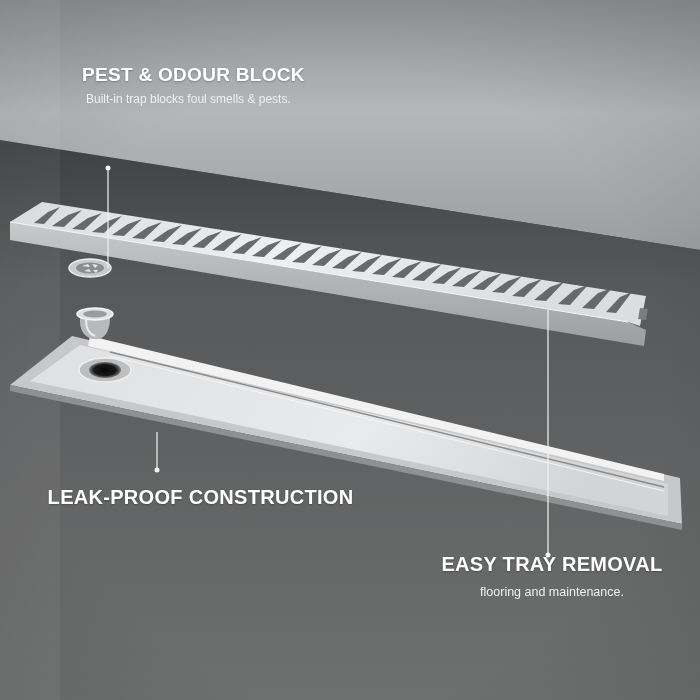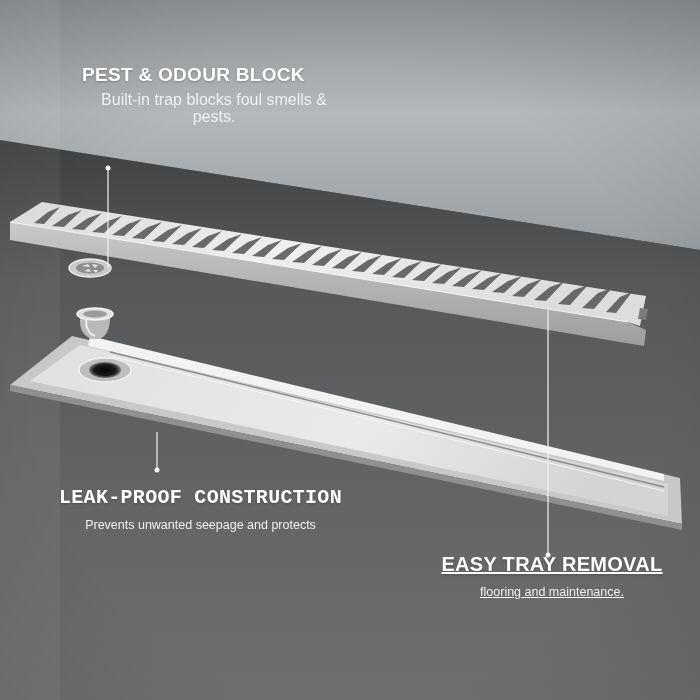--- a/index.html
+++ b/index.html
@@ -6,24 +6,24 @@
   body { width:700px; height:700px; overflow:hidden; font-family:"Liberation Sans", "DejaVu Sans", sans-serif; }
   .stage { position:relative; width:700px; height:700px; overflow:hidden;
     background: linear-gradient(180deg, #9ea2a4 0px, #b6babc 110px, #a9adaf 150px, #4d4f50 210px, #5f6061 330px, #6a6b6c 520px, #6f7070 700px); }
   .wall-shade { position:absolute; left:0; top:0; width:700px; height:700px; }
   svg.scene { position:absolute; left:0; top:0; }
   .callout { position:absolute; color:#ffffff; text-align:center; }
   .callout .title { font-weight:bold; letter-spacing:0.3px; text-shadow:0 1px 2px rgba(0,0,0,0.25); }
   .callout .desc { color:#eef0f1; font-size:12.5px; line-height:17px; margin-top:8px; }
   #c1 { left:82px; top:64px; width:260px; text-align:left; }
   #c1 .title { font-size:19px; }
-  #c1 .desc { margin-top:5px; padding-left:4px; font-size:16px;text-align:center; }
+  #c1 .desc { margin-top:5px; padding-left:4px; font-size:12px; }
   #c2 { left:28px; top:486px; width:345px; }
-  #c2 .title { font-size:20px;font-family:Liberation Mono, monospace; }
-  #c3 { left:426px; top:553px; width:252px;text-decoration:underline; }
+  #c2 .title { font-size:20px; }
+  #c3 { left:426px; top:553px; width:252px; }
   #c3 .title { font-size:20px; }
 </style>
 </head>
 <body>
 
 <div class="stage">
 
   <svg class="wall-shade" width="700" height="700" viewBox="0 0 700 700">
     <defs>
       <linearGradient id="wallG" x1="0" y1="0" x2="0" y2="1">
@@ -152,21 +152,20 @@
   </svg>
 
   <div class="callout" id="c1">
     <div class="title">PEST &amp; ODOUR BLOCK</div>
     <div class="desc">Built-in trap blocks foul smells &amp; pests.</div>
   </div>
 
   <div class="callout" id="c2">
     <div class="title">LEAK-PROOF CONSTRUCTION</div>
     <div class="desc">
-      <div>Prevents unwanted seepage and protects</div>
     </div>
   </div>
 
   <div class="callout" id="c3">
     <div class="title">EASY TRAY REMOVAL</div>
     <div class="desc">
       <div>flooring and maintenance.</div>
     </div>
   </div>
 

